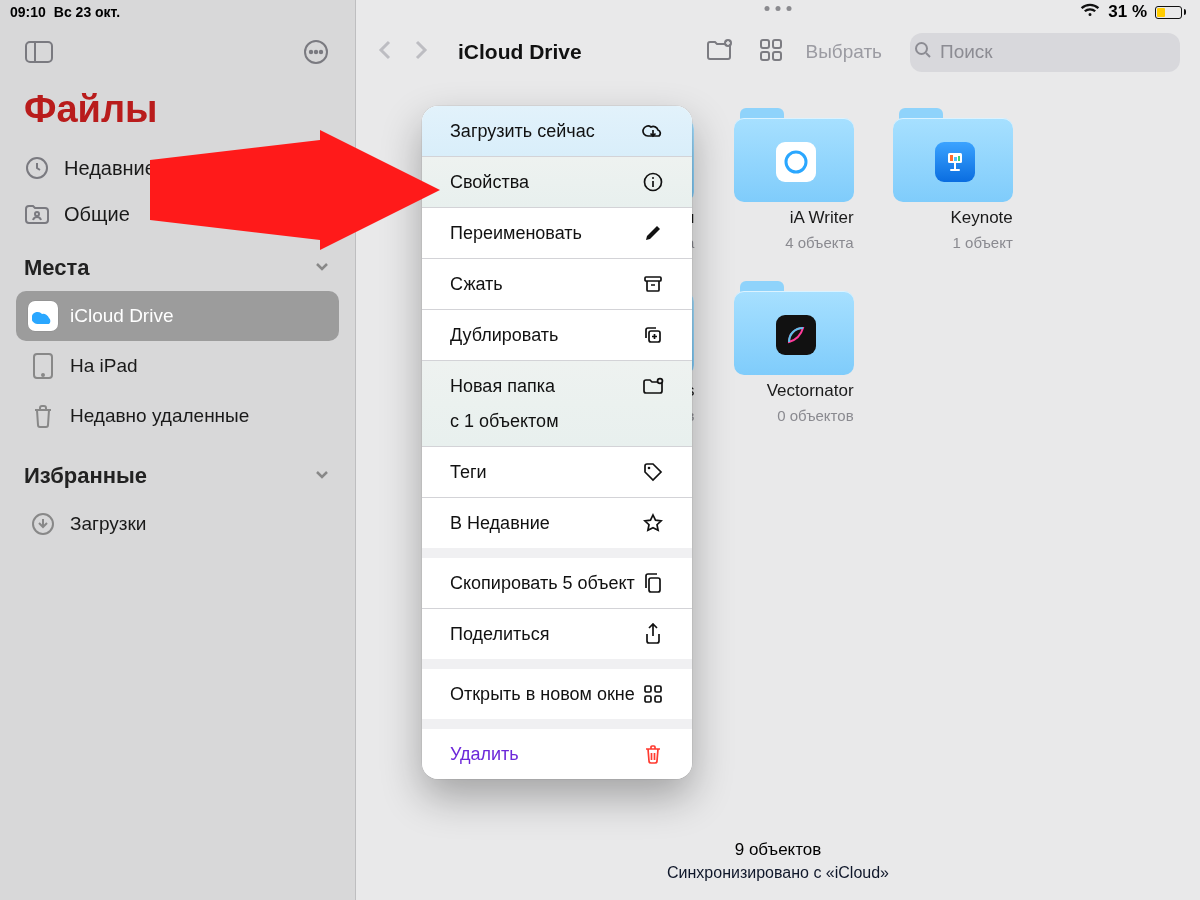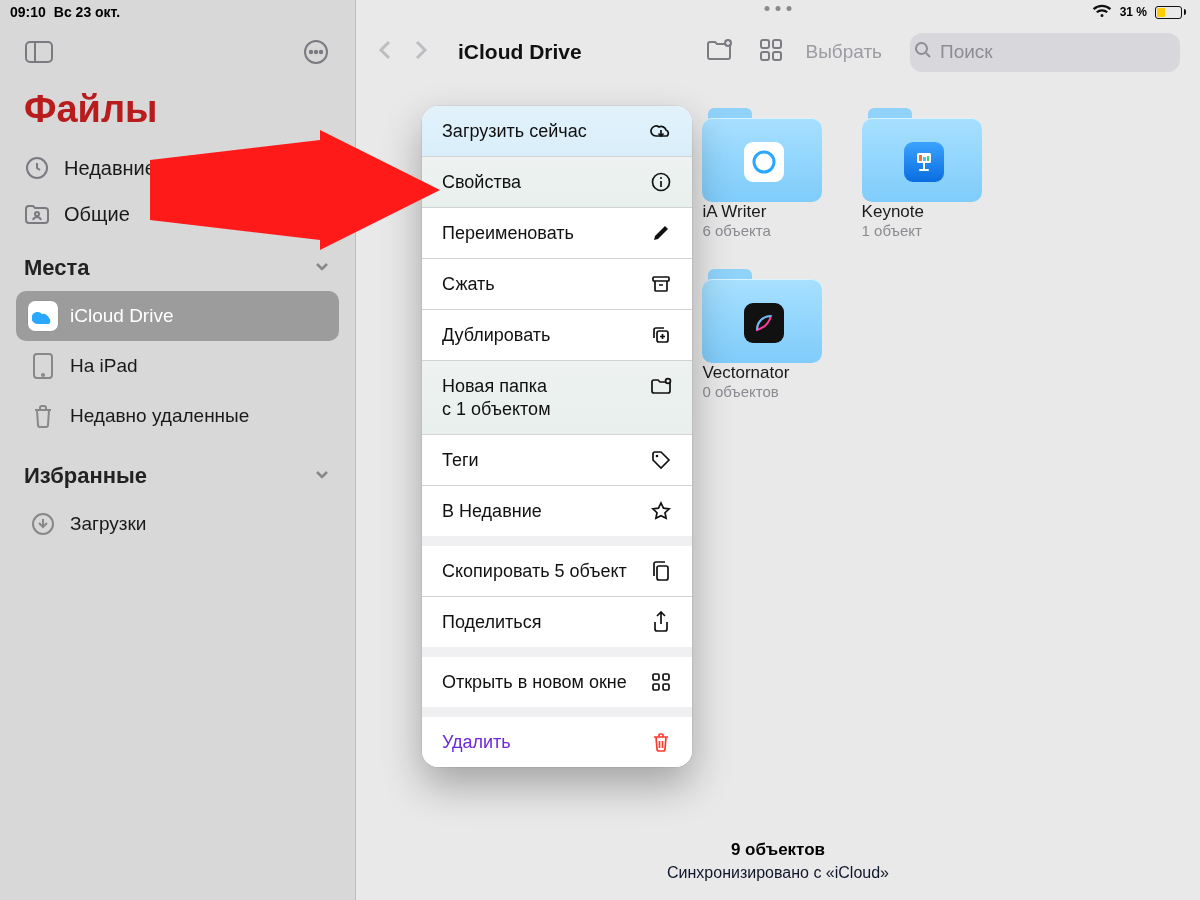--- a/index.html
+++ b/index.html
@@ -19,51 +19,51 @@
 .chev { color:#888; }
 .list { padding: 4px 16px; }
 .list-item { display:flex; align-items:center; gap:12px; padding: 10px 12px; border-radius: 10px; font-size: 19px; color:#1a1a1a; }
 .list-item.active { background: rgba(0,0,0,0.28); color:#fff; }
 .list-item .thumb { width:30px; height:30px; border-radius:7px; background:#fff; display:flex; align-items:center; justify-content:center; box-shadow: 0 0 0 0.5px rgba(0,0,0,.1); }
 .list-item .thumb svg { display:block; }
 .list-item.active .lbl { color:#fff; }
 
 
 .main { flex:1; height:900px; background:#e9e9ea; display:flex; flex-direction:column; position:relative; }
-.main-status { height:24px; display:flex; justify-content:flex-end; align-items:center; gap:8px; padding-right: 14px; font-size:12px; font-weight:600; }
+.main-status { height:24px; display:flex; justify-content:flex-end; align-items:center; gap:8px; padding-right: 14px; font-size:17px; font-weight:600; }
 .main-status .dots { position:absolute; left:50%; transform:translateX(-50%); top:6px; display:flex; gap:6px; }
 .main-status .dots span { width:5px; height:5px; border-radius:50%; background:#8a8a8e; }
 .nav { height:56px; display:flex; align-items:center; padding: 0 20px; gap:18px; }
 .nav-title { font-size: 21px; font-weight:700; color:#111; margin-left: 10px; }
 .nav-arrow { color:#bdbdc2; }
 .nav-spacer { flex:1; }
 .nav-btn { color:#7c7c82; padding:4px; }
 .select-txt { color:#9b9ba2; font-size:19px; }
 .search { display:flex; align-items:center; gap:8px; background:#d8d8dc; border-radius:12px; padding:8px 4px; width:270px; color:#8c8c93; font-size:19px; margin-left:10px;}
 .grid { padding: 28px 28px 0; display:grid; grid-template-columns: repeat(5, 1fr); gap: 30px 8px; position:relative; }
-.folder { display:flex; flex-direction:column; align-items:flex-start; }
+.folder { display:flex; flex-direction:column; align-items:flex-end; gap:6px; }
 .folder .ficon { width:120px; height:94px; position:relative; }
 .folder .tab { position:absolute; top:0; left:6px; width:44px; height:16px; border-radius:6px 6px 0 0; background:#8fd3fb; }
 .folder .body { position:absolute; top:10px; left:0; right:0; bottom:0; border-radius:10px; background:linear-gradient(#a7e0ff,#7fccfb); box-shadow: inset 0 1px 0 rgba(255,255,255,.6); }
 .folder .appicon { position:absolute; top:34px; left:42px; width:40px; height:40px; border-radius:9px; display:flex; align-items:center; justify-content:center; }
 .folder .name { font-size:17px; color:#1a1a1a; font-weight:500; text-align:center; }
 .folder .meta { font-size:15px; color:#8a8a90; text-align:center; }
 .footer { position:absolute; bottom:18px; left:0; right:0; text-align:center; }
-.footer .cnt { font-weight:700; font-size:17px;margin-top:32px; }
+.footer .cnt { font-weight:400; font-size:17px;margin-top:32px; }
 .footer .sync { font-size:16px; color:#0f172a; margin-top:4px; }
 
 
 .context { position:absolute; top:106px; left:422px; width:270px; background:#f0f0f2; border-radius:16px; box-shadow: 0 18px 40px rgba(0,0,0,.3), 0 0 0 .5px rgba(0,0,0,.1); overflow:hidden; }
 .ctx-group { background:#fff; }
 .ctx-group.first .ctx-row:first-child { background:linear-gradient(#e2f2fb,#d9eefa); }
-.ctx-row { display:flex; align-items:center; justify-content:space-between; padding: 14px 20px; font-size:18px; color:#111; border-bottom: 0.5px solid #d3d3d7; }
+.ctx-row { display:flex; align-items:center; justify-content:space-between; padding: 14px 28px; font-size:18px; color:#111; border-bottom: 0.5px solid #d3d3d7; }
 .ctx-row:last-child { border-bottom:none; }
 .ctx-row.highlight { background:linear-gradient(#eef2f0,#e8f0ee); }
 .ctx-row.multi { align-items:flex-start; }
-.ctx-row.multi .lbls { display:flex; flex-direction:column; line-height:1.25; }
+.ctx-row.multi .lbls { display:flex; flex-direction:column; line-height:1.25;gap:12px; }
 .ctx-sep { height:10px; background:transparent; }
 .ctx-row.danger { color:#6d28d9; }
 .ctx-row.danger svg { stroke:#ff3b30; }
 .ctx-row .ricon { width:22px; height:22px; display:flex; align-items:center; justify-content:center; color:#111; }
 
 
 .arrow { position:absolute; top:130px; left:150px; width:290px; height:120px; pointer-events:none; }
 
 .battery { display:inline-flex; align-items:center; gap:2px; }
 .battery .shell { width:27px; height:13px; border:1.5px solid #111; border-radius:3px; position:relative; }
@@ -235,21 +235,21 @@
       <div class="ficon">
           <div class="tab"></div>
           <div class="body"></div>
         <div class="appicon" style="background:#fff">
             <svg width="26" height="26" viewBox="0 0 26 26">
               <circle cx="13" cy="13" r="10" fill="none" stroke="#2aa7ff" stroke-width="3"></circle>
             </svg>
           </div>
         </div>
       <div class="name">iA Writer</div>
-      <div class="meta">6 объекта</div>
+      <div class="meta">4 объекта</div>
     </div>
     <div class="folder">
       <div class="ficon">
           <div class="tab"></div>
           <div class="body"></div>
         <div class="appicon" style="background:linear-gradient(#3ba3ff,#0a6de0)">
             <svg width="24" height="24" viewBox="0 0 24 24">
               <rect x="5" y="3" width="14" height="10" rx="1.5" fill="#fff"></rect>
               <rect x="11" y="13" width="2" height="6" fill="#fff"></rect>
               <rect x="7" y="19" width="10" height="2" rx="1" fill="#fff"></rect>

